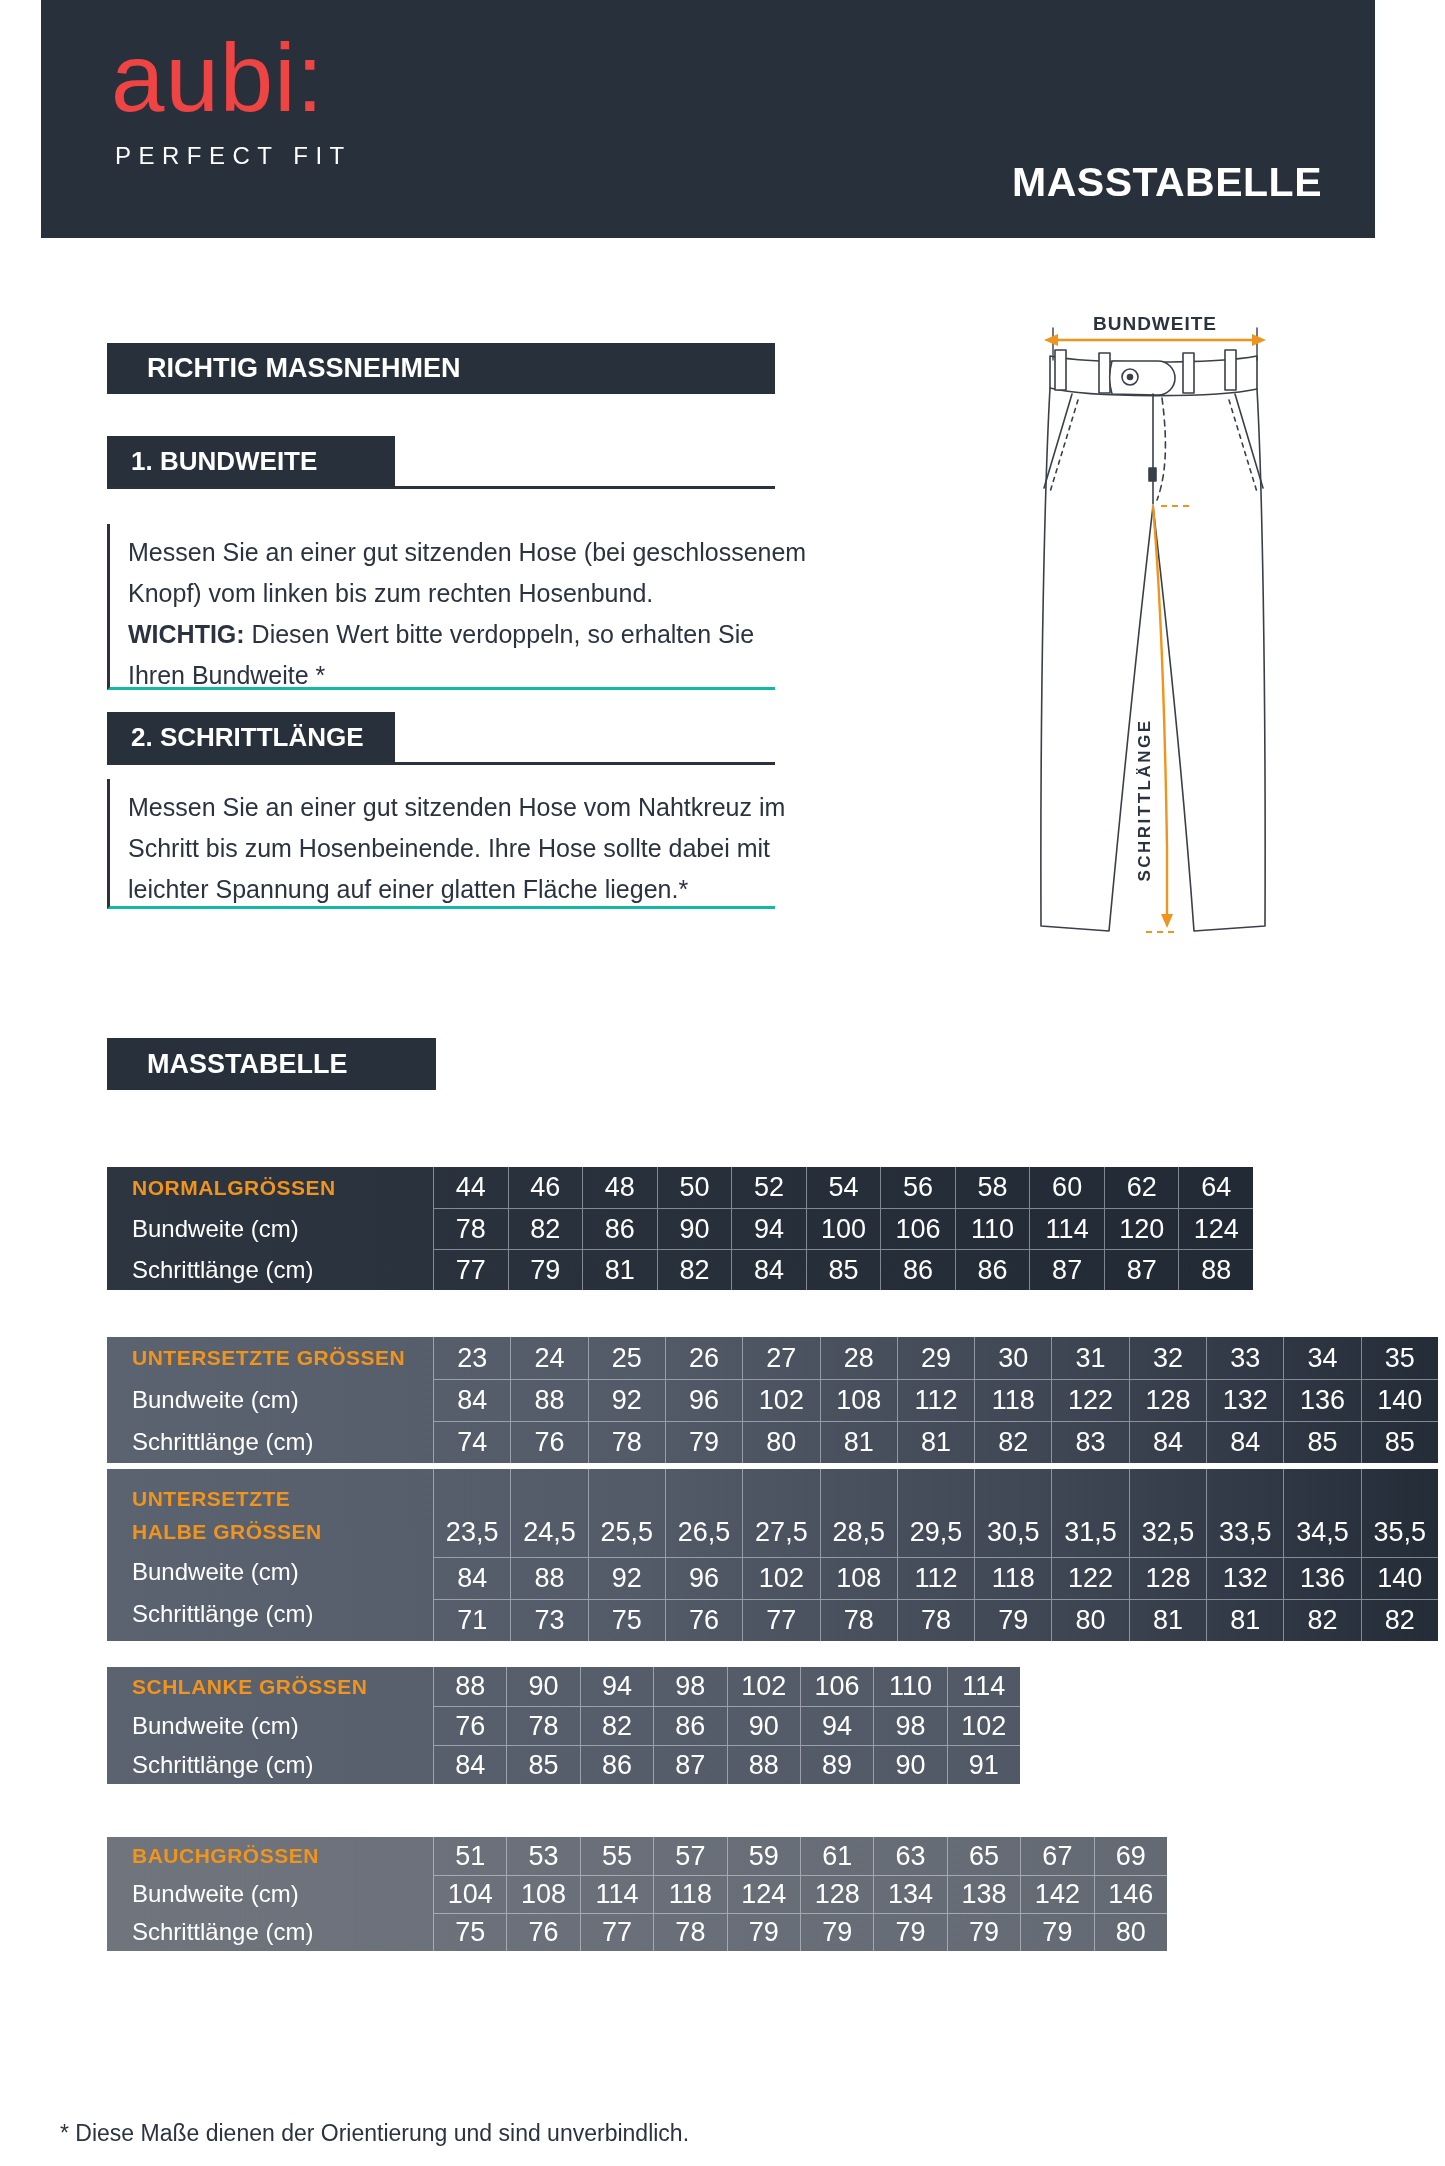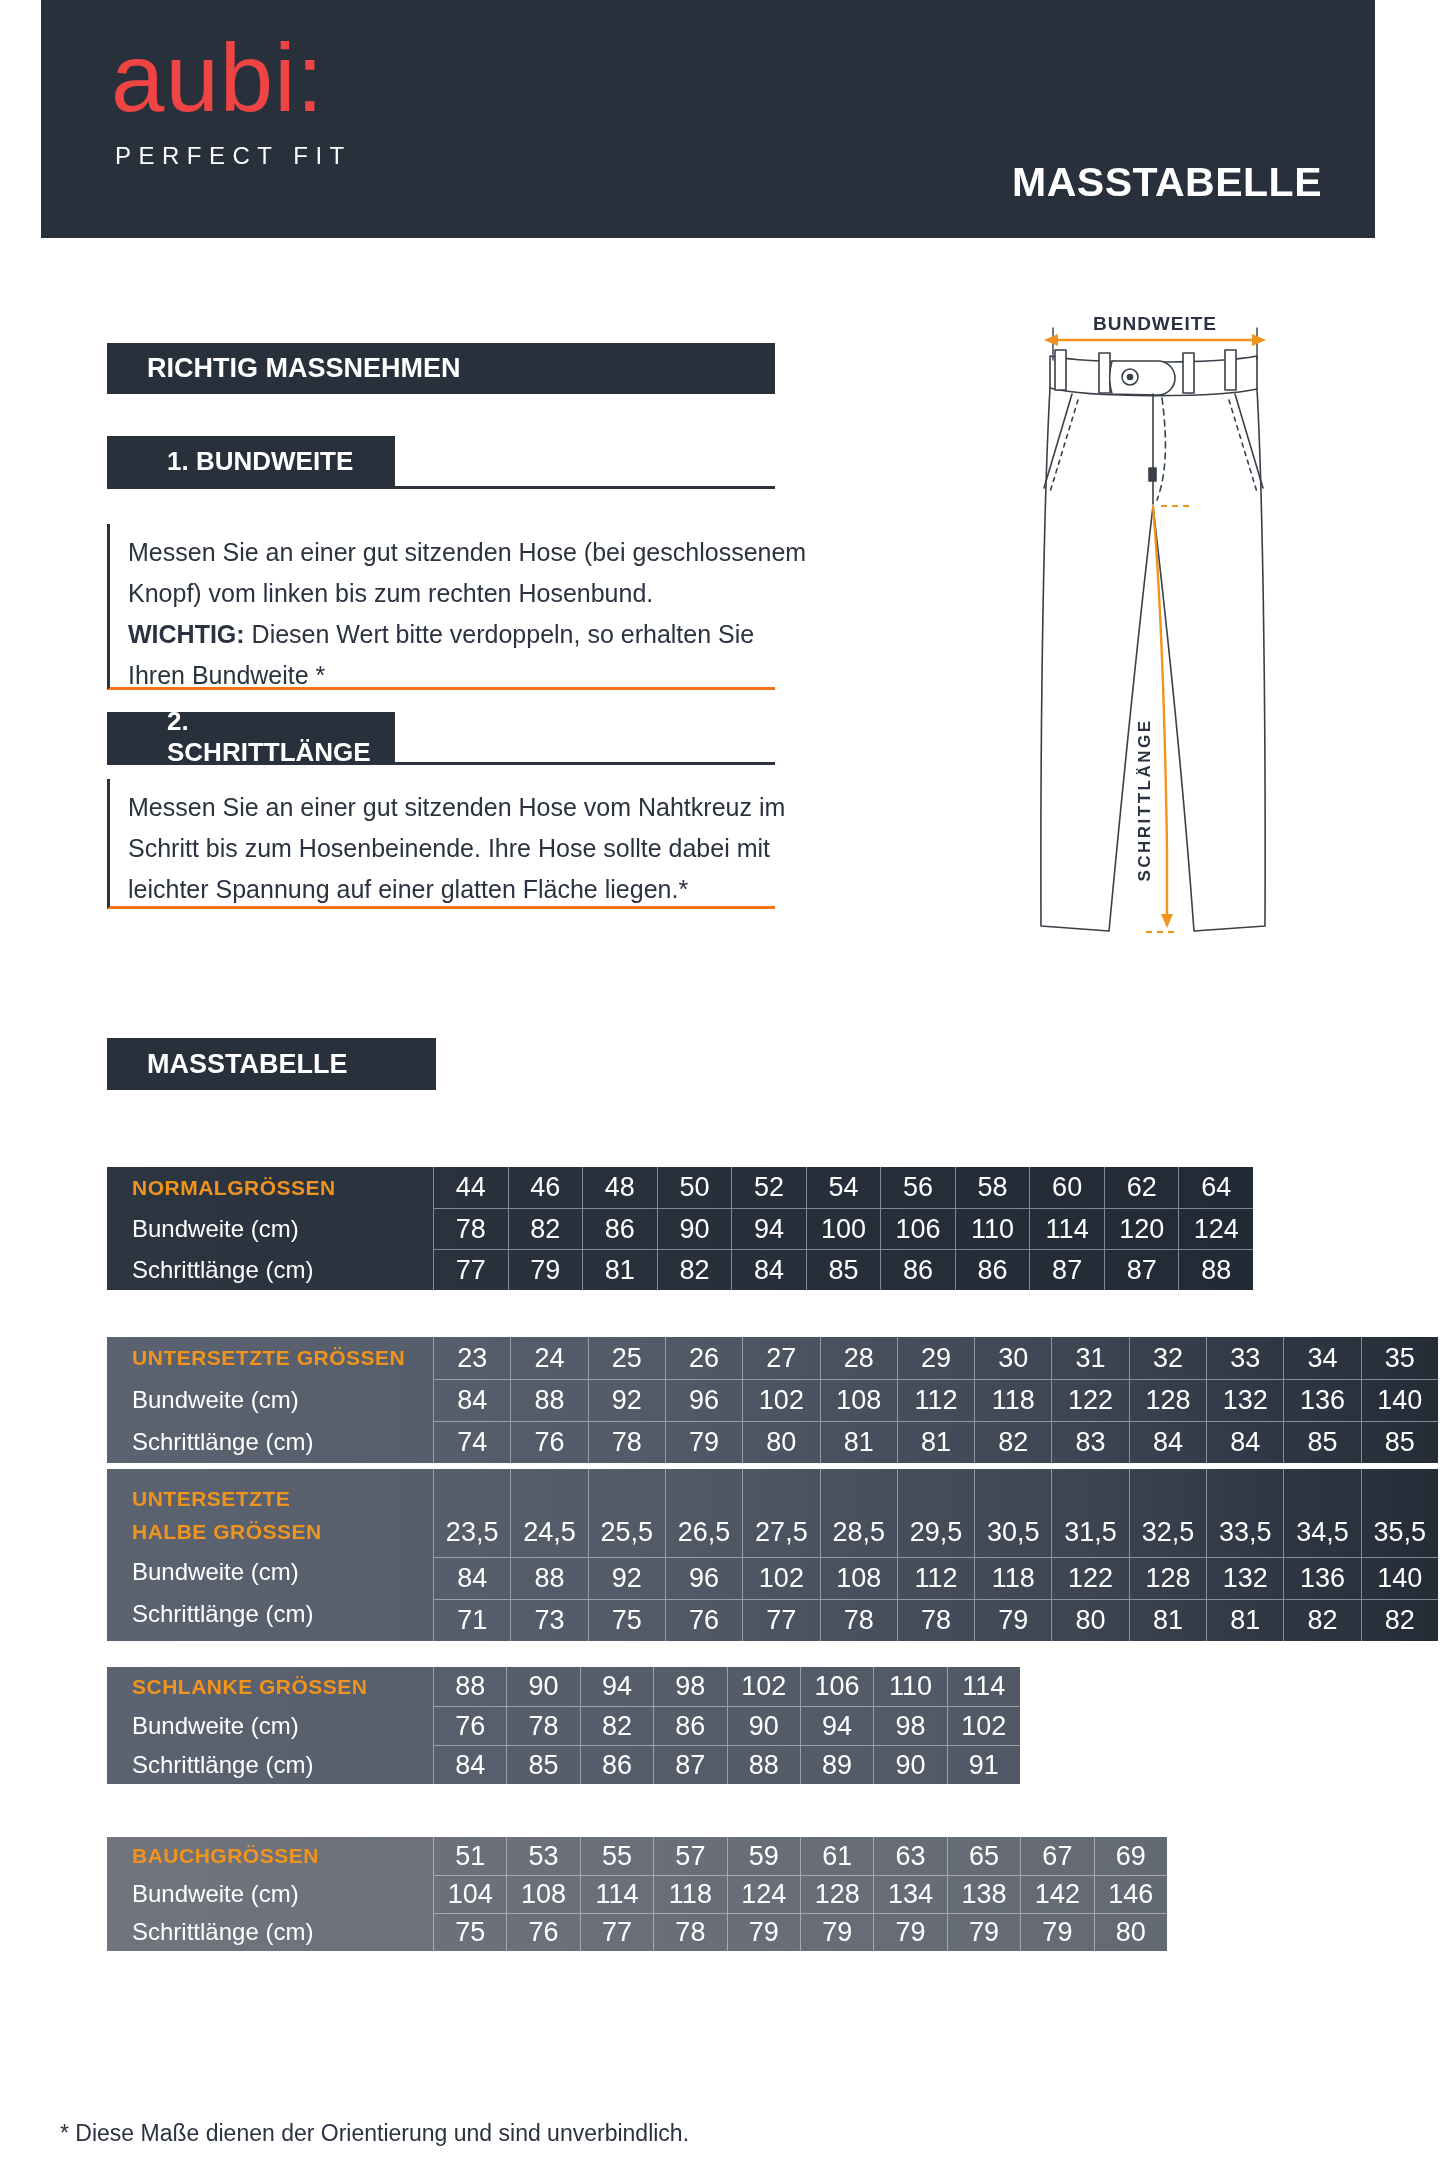--- a/index.html
+++ b/index.html
@@ -16,25 +16,25 @@
         font-weight:700;letter-spacing:.5px;}
 
   
   .bar-lg{position:absolute;left:107px;background:#28303C;color:#fff;font-weight:700;
         display:flex;align-items:center;padding-left:40px;box-sizing:border-box;}
   .intro-bar{top:343px;width:668px;height:51px;font-size:27px;}
   .mass-bar{top:1038px;width:329px;height:52px;font-size:27px;}
 
   .step{position:absolute;left:107px;width:668px;border-bottom:3px solid #2B323D;}
   .step-bar{width:288px;height:50px;background:#28303C;color:#fff;font-weight:700;
-        font-size:26px;display:flex;align-items:center;padding-left:60px;box-sizing:border-box;}
+        font-size:26px;display:flex;align-items:center;padding-left:24px;box-sizing:border-box;}
   .step1{top:436px;} .step2{top:712px;}
 
   .note{position:absolute;left:107px;width:668px;border-left:3px solid #2B323D;
-        border-bottom:3px solid #f97316;box-sizing:border-box;}
+        border-bottom:3px solid #14b8a6;box-sizing:border-box;}
   .note1{top:524px;height:166px;} .note2{top:779px;height:130px;}
   .note p{margin:0;padding:8px 0 0 18px;width:730px;white-space:pre-line;
         font-size:25px;line-height:41px;color:#2B3240;font-weight:500;}
   .note strong{font-weight:700;}
 
   
   .pants{position:absolute;left:1000px;top:248px;width:290px;height:700px;}
 
   
   .size-table{position:absolute;display:grid;color:#fff;}

